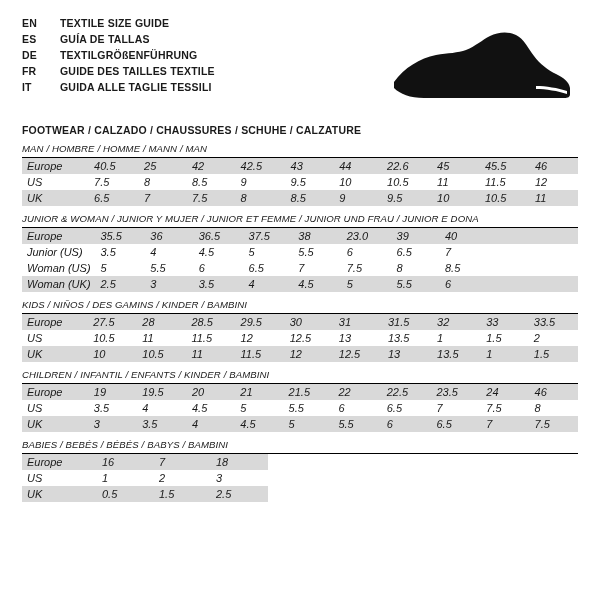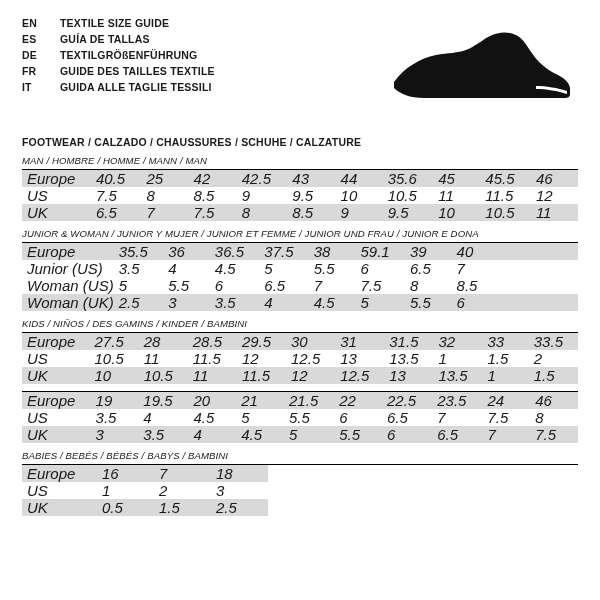--- a/index.html
+++ b/index.html
@@ -56,21 +56,21 @@
     margin-top: 10px;
     display: flex;
     align-items: center;
     justify-content: flex-end;
   }
 
   .section-heading {
     font-size: 10.5px;
     font-weight: bold;
     letter-spacing: .2px;
-    margin-top: 28px;
+    margin-top: 16px;
   }
 
   
   .group {
     margin-top: 7px;
     font-style: italic;
   }
   .group-title {
     font-size: 9.6px;
     letter-spacing: .1px;
@@ -78,21 +78,21 @@
     color: #1a1a1a;
   }
   .divider {
     height: 1px;
     background: #000;
     width: 100%;
     margin-bottom: 0px;
   }
   table.sizes {
     border-collapse: collapse;
-    font-size: 15px;
+    font-size: 11px;
     table-layout: fixed;
   }
   table.sizes td {
     height: 16px;
     padding: 0 0 0 5px;
     vertical-align: middle;
     white-space: nowrap;
     color: #1a1a1a;
   }
   table.sizes tr.shaded td {
@@ -168,21 +168,21 @@
     <table class="sizes">
       <tbody>
         <tr class="shaded">
           <td class="lbl">Europe</td>
           <td class="v">40.5</td>
           <td class="v">25</td>
           <td class="v">42</td>
           <td class="v">42.5</td>
           <td class="v">43</td>
           <td class="v">44</td>
-          <td class="v">35.6</td>
+          <td class="v">22.6</td>
           <td class="v">45</td>
           <td class="v">45.5</td>
           <td class="v">46</td>
         </tr>
         <tr>
           <td class="lbl">US</td>
           <td class="v">7.5</td>
           <td class="v">8</td>
           <td class="v">8.5</td>
           <td class="v">9</td>
@@ -215,21 +215,21 @@
     <div class="divider"></div>
     <table class="sizes">
       <tbody>
         <tr class="shaded">
           <td class="lbl">Europe</td>
           <td class="v">35.5</td>
           <td class="v">36</td>
           <td class="v">36.5</td>
           <td class="v">37.5</td>
           <td class="v">38</td>
-          <td class="v">59.1</td>
+          <td class="v">23.0</td>
           <td class="v">39</td>
           <td class="v">40</td>
           <td class="v"></td>
           <td class="v"></td>
         </tr>
         <tr>
           <td class="lbl">Junior (US)</td>
           <td class="v">3.5</td>
           <td class="v">4</td>
           <td class="v">4.5</td>
@@ -313,20 +313,21 @@
           <td class="v">13</td>
           <td class="v">13.5</td>
           <td class="v">1</td>
           <td class="v">1.5</td>
         </tr>
       </tbody>
     </table>
   </div>
 
   <div class="group">
+    <div class="group-title">CHILDREN / INFANTIL / ENFANTS / KINDER / BAMBINI</div>
     <div class="divider"></div>
     <table class="sizes">
       <tbody>
         <tr class="shaded">
           <td class="lbl">Europe</td>
           <td class="v">19</td>
           <td class="v">19.5</td>
           <td class="v">20</td>
           <td class="v">21</td>
           <td class="v">21.5</td>

